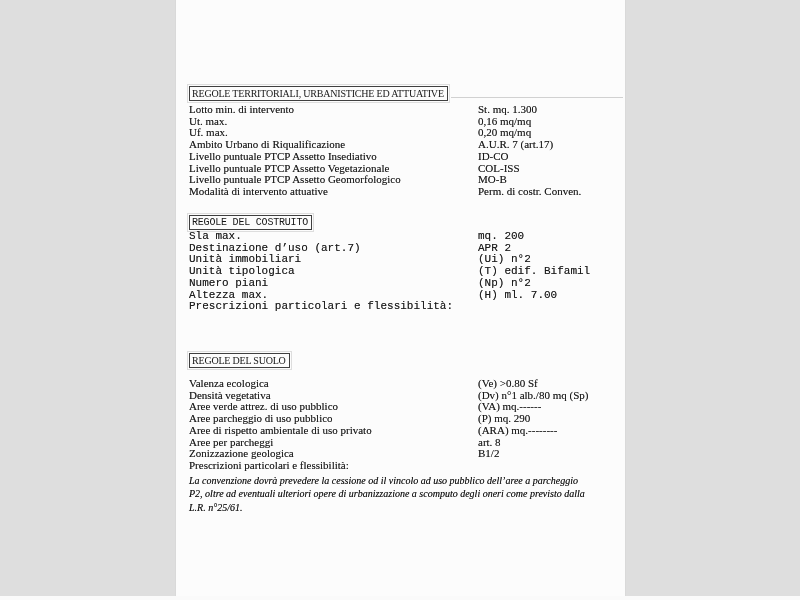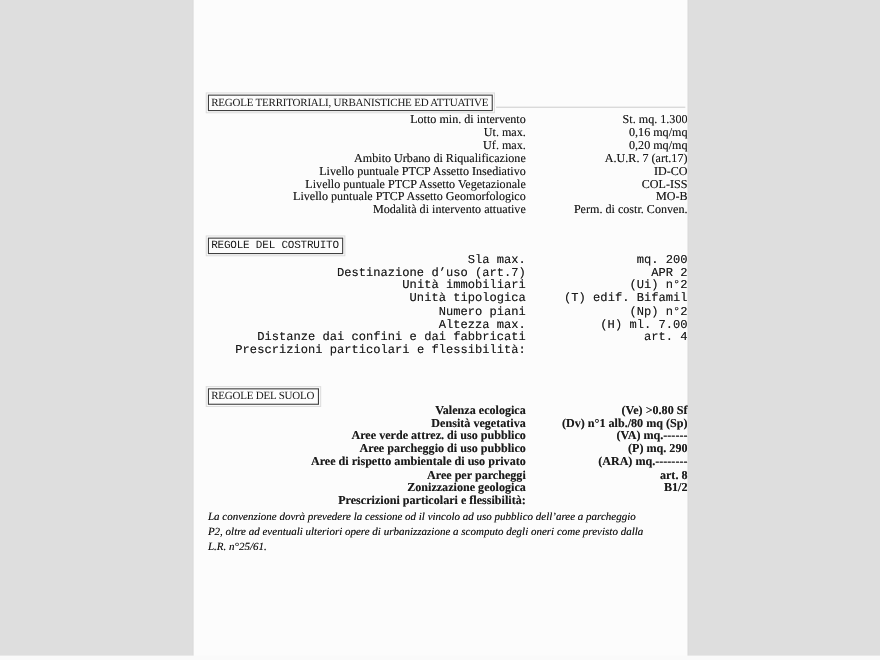--- a/index.html
+++ b/index.html
@@ -46,34 +46,33 @@
     outline-offset: 1px;
     padding: 1px 3px 1px 2px;
     font-size: 10px;
     letter-spacing: -0.2px;
     color: #171717;
     white-space: nowrap;
     background: #fcfcfc;
   }
   .rows { margin-top: 3px; }
   .sec2 .rows { margin-top: 1px; }
-  .sec3 .rows { margin-top: 0; font-weight: bold; }
+  .sec3 .rows { margin-top: 10px; }
   .row {
     display: grid;
     grid-template-columns: 289px 1fr;
     padding-left: 13px;
     font-size: 11px;
     line-height: 11.7px;
     color: #1b1b1b;
     white-space: nowrap;
   }
   .row .lab, .row .val {
     overflow: visible;
     text-shadow: 0 0 0.4px rgba(30,30,30,0.55);
-    text-align: right;
   }
   .notes {
     margin-top: 2px;
     padding-left: 13px;
     font-style: italic;
     font-size: 10px;
     line-height: 13.5px;
     color: #141414;
     white-space: nowrap;
   }
@@ -146,24 +145,20 @@
         </div>
         <div class="row">
           <span class="lab">Numero piani</span>
           <span class="val">(Np) n°2</span>
         </div>
         <div class="row">
           <span class="lab">Altezza max.</span>
           <span class="val">(H) ml. 7.00</span>
         </div>
         <div class="row">
-          <span class="lab">Distanze dai confini e dai fabbricati</span>
-          <span class="val">art. 4</span>
-        </div>
-        <div class="row">
           <span class="lab">Prescrizioni particolari e flessibilità:</span>
           <span class="val"></span>
         </div>
       </div>
     </div>
 
     <div class="section sec3">
       <div class="heading-box">REGOLE DEL SUOLO</div>
       <div class="rows">
         <div class="row">

